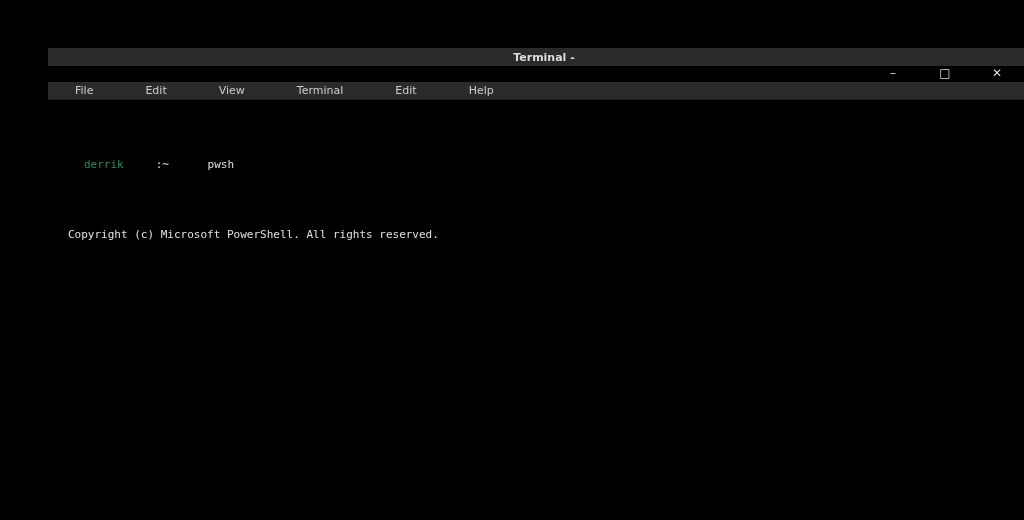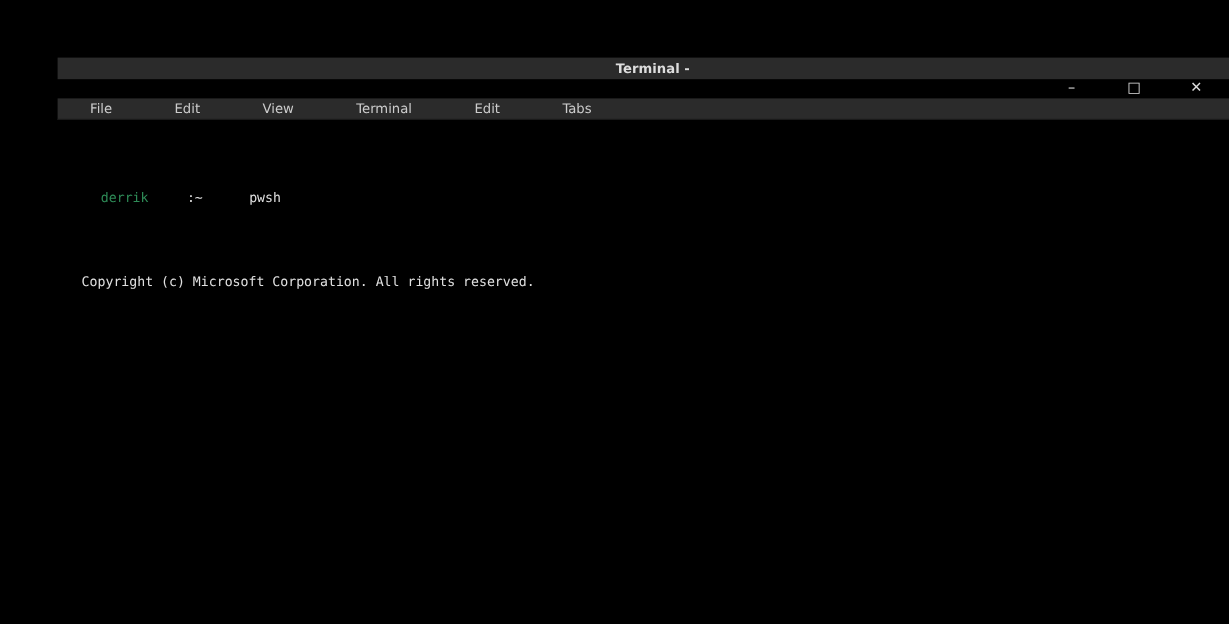--- a/index.html
+++ b/index.html
@@ -119,25 +119,25 @@
     <span>✕</span>
   </div>
 </div>
 
 <div class="menubar">
   <span>File</span>
   <span>Edit</span>
   <span>View</span>
   <span>Terminal</span>
   <span>Edit</span>
-  <span>Tabs</span>
+  <span>Help</span>
 </div>
 
 <div class="terminal-area">
   <span class="line"><span class="prompt-user">derrik</span><span class="prompt-sep">:~</span><span class="prompt-cmd"> pwsh</span></span>
-  <span class="line">Copyright (c) Microsoft Corporation. All rights reserved.</span>
+  <span class="line">Copyright (c) Microsoft PowerShell. All rights reserved.</span>
   <span class="line"></span>
   <span class="line"></span>
 </div>
 
 <div class="scrollbar">
   <div class="scrollbar-thumb"></div>
 </div>
 
 </body></html>

